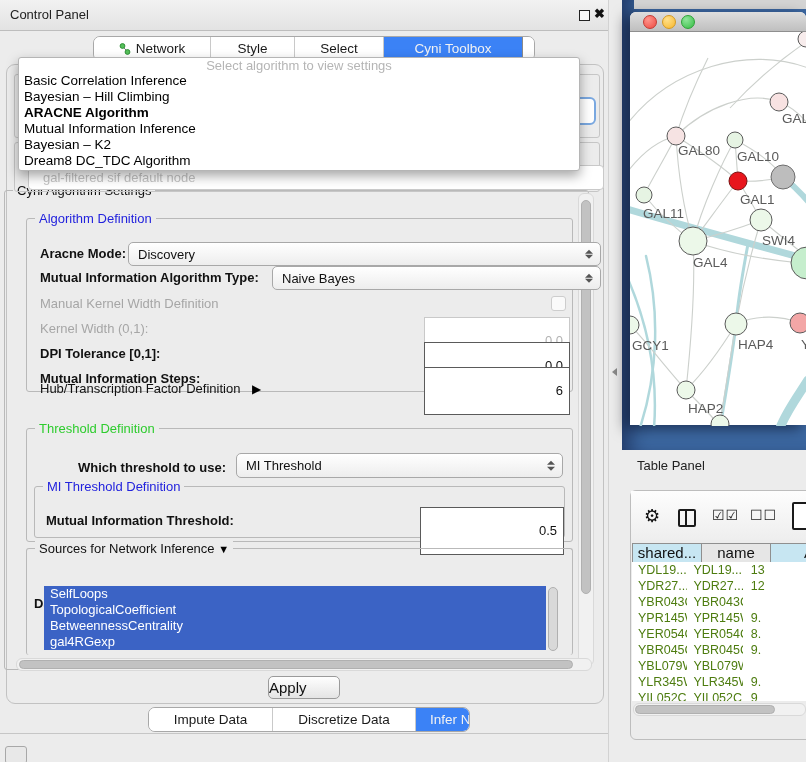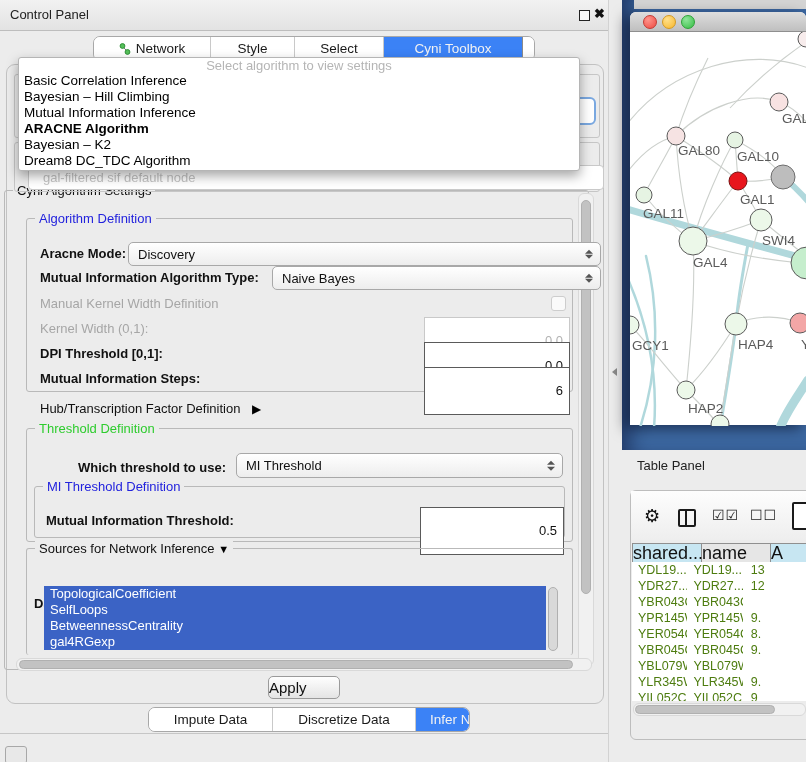--- a/index.html
+++ b/index.html
@@ -101,21 +101,21 @@
   .tp-title{left:637px;top:458px;font-size:13px;color:#222}
   .tp-box{left:630px;top:490px;width:180px;height:248px;border:1px solid #bdbdbd;border-radius:6px 0 0 6px;background:#ececec}
   .tp-toolbar{left:631px;top:491px;width:175px;height:49px;background:linear-gradient(#fdfdfd,#eeeeee)}
   .gear{left:644px;top:505px;font-size:18px;color:#111}
   .splitview{left:678px;top:509px;width:14px;height:14px;border:2px solid #1a1a1a;border-radius:2px}
   .splitview::after{content:"";position:absolute;left:5px;top:0;width:2px;height:14px;background:#1a1a1a}
   .ckpair{position:absolute;font-size:14px;color:#222;letter-spacing:1px}
   .pageic{left:792px;top:502px;width:15px;height:24px;border:2px solid #1a1a1a;border-radius:2px;background:#fff}
 
   .thead{left:632px;top:543px;display:flex;border:1px solid #8f8f8f;border-right:none}
-  .th{height:18px;line-height:18px;text-align:left;font-size:18px;color:#111;border-right:1px solid #8f8f8f}
+  .th{height:18px;line-height:18px;text-align:center;font-size:15px;color:#111;border-right:1px solid #8f8f8f}
   .tbody{left:632px;top:562px;width:174px;height:139px;overflow:hidden;background:#fff}
   .trow{display:flex;height:16px;line-height:16px;font-size:12.5px;color:#4d7c0f;background:#fff}
   .td{overflow:hidden;white-space:nowrap}
 </style>
 </head>
 <body>
 
 <div class="abs cp-header"></div>
 <div class="abs cp-title">Control Panel</div>
 <div class="abs float-ic"></div>
@@ -147,22 +147,22 @@
 <div class="abs rem-group" style="left:14px;top:74px;width:584px;height:62px"></div>
 <div class="abs rem-combo"></div>
 <div class="abs rem-group" style="left:14px;top:142px;width:584px;height:48px"></div>
 <div class="abs gal-combo">gal-filtered sif default node</div>
 
 <div class="abs popup">
   <div class="popup-ph">Select algorithm to view settings</div>
   <div id="popup-list">
       <div class="popup-item">Basic Correlation Inference</div>
       <div class="popup-item">Bayesian – Hill Climbing</div>
+      <div class="popup-item b">ARACNE Algorithm</div>
       <div class="popup-item">Mutual Information Inference</div>
-      <div class="popup-item b">ARACNE Algorithm</div>
       <div class="popup-item">Bayesian – K2</div>
       <div class="popup-item">Dream8 DC_TDC Algorithm</div>
     </div>
 </div>
 
 <div class="abs group" style="left:4px;top:190px;width:583px;height:478px">
   <span class="gtitle">Cyni Algorithm Settings</span>
 </div>
 
 <div class="abs sb-track" style="left:578px;top:193px;width:14px;height:471px">
@@ -185,26 +185,26 @@
   <span>Naive Bayes</span>
   <span class="spin">
       <i class="up"></i>
       <i class="dn"></i>
     </span>
 </div>
 <span class="abs dis" style="left:40px;top:296px">Manual Kernel Width Definition</span>
 <div class="chk" style="left:551px;top:296px"></div>
 <span class="abs dis" style="left:40px;top:321px">Kernel Width (0,1):</span>
 <div class="tf off" style="left:424px;top:317px;width:132px">0.0</div>
-<span class="abs b" style="left:40px;top:346px">DPI Threshold [0,1]:</span>
+<span class="abs b" style="left:40px;top:346px">DPI Tolerance [0,1]:</span>
 <div class="tf" style="left:424px;top:342px;width:132px">0.0</div>
 <span class="abs b" style="left:40px;top:371px">Mutual Information Steps:</span>
 <div class="tf" style="left:424px;top:367px;width:132px">6</div>
 
-<span class="abs" style="left:40px;top:401px">
+<span class="abs" style="left:40px;top:381px">
   <span>Hub/Transcription Factor Definition</span>
   <span class="arrow-r">▶</span>
 </span>
 
 <div class="abs group" style="left:26px;top:428px;width:545px;height:112px">
   <span class="gtitle" style="color:#2ecc2e">Threshold Definition</span>
 </div>
 <span class="abs b" style="left:78px;top:460px">Which threshold to use:</span>
 <div class="combo" style="left:236px;top:453px;width:294px;height:23px">
   <span>MI Threshold</span>
@@ -220,22 +220,22 @@
 <div class="tf" style="left:420px;top:507px;width:130px">0.5</div>
 
 <div class="abs group" style="left:26px;top:548px;width:545px;height:106px;border-bottom:none">
   <span class="gtitle">
     <span>Sources for Network Inference</span>
     <span class="arrow-d">▼</span>
   </span>
 </div>
 <span class="abs b" style="left:34px;top:596px">Data Attributes</span>
 <div class="abs" id="attr-list" style="left:44px;top:586px;width:502px;height:66px;overflow:hidden">
+    <div class="attr-item" style="background: rgb(59, 99, 197);">SelfLoops</div>
     <div class="attr-item" style="background: rgb(59, 99, 197);">TopologicalCoefficient</div>
-    <div class="attr-item" style="background: rgb(59, 99, 197);">SelfLoops</div>
     <div class="attr-item" style="background: rgb(59, 99, 197);">BetweennessCentrality</div>
     <div class="attr-item" style="background: rgb(59, 99, 197);">gal4RGexp</div>
   </div>
 <div class="abs sb-thumb" style="left:548px;top:587px;width:8px;height:62px;background:#d9d9d9"></div>
 
 <div class="abs sb-track" style="left:16px;top:658px;width:574px;height:11px">
   <div class="sb-thumb" style="left:2px;top:1px;width:552px;height:7px"></div>
 </div>
 
 <div class="btn" style="left:268px;top:676px;width:70px;height:21px">Apply</div>

